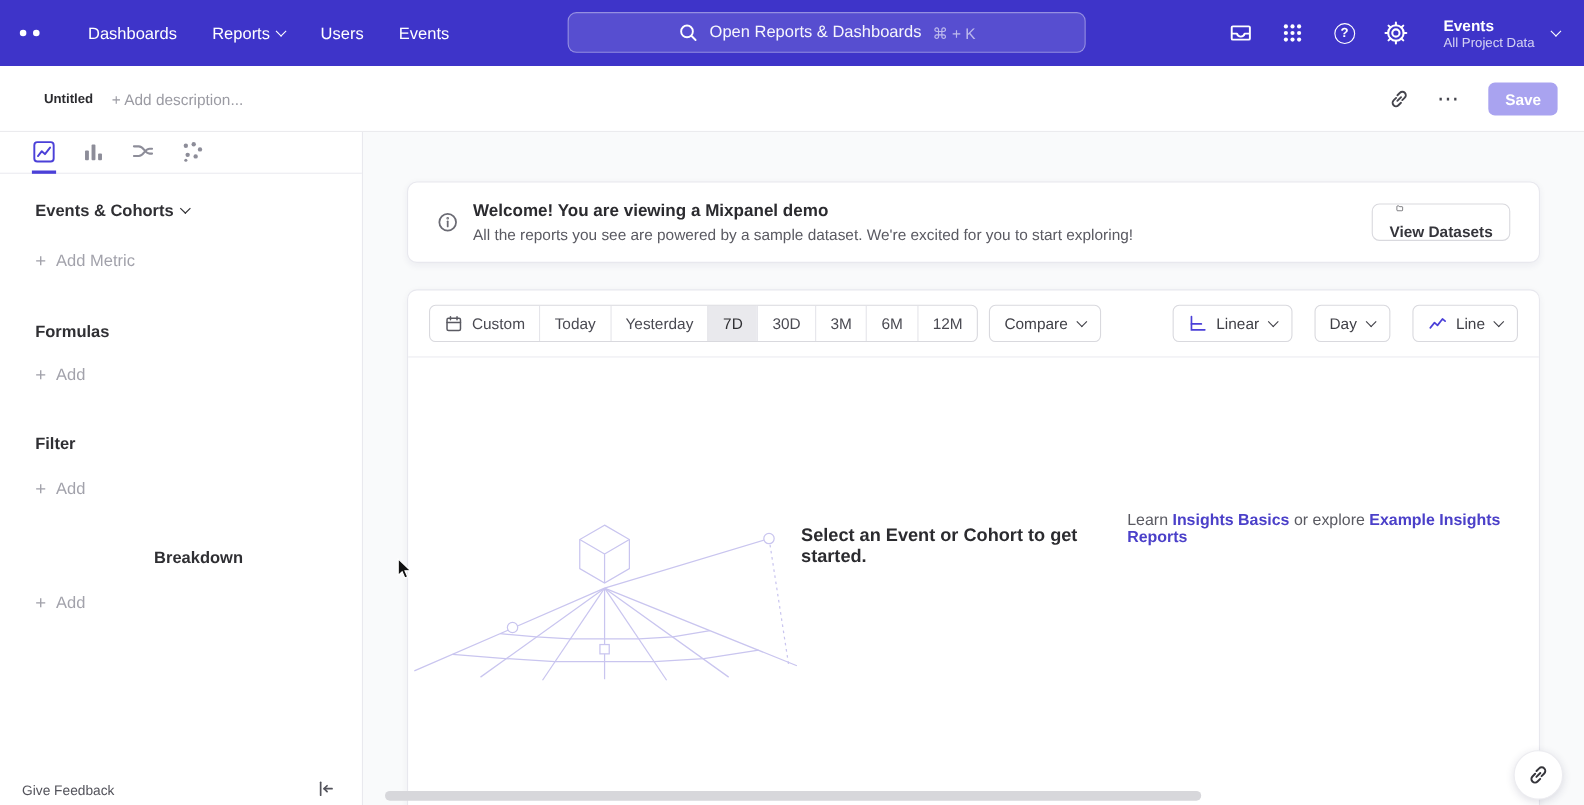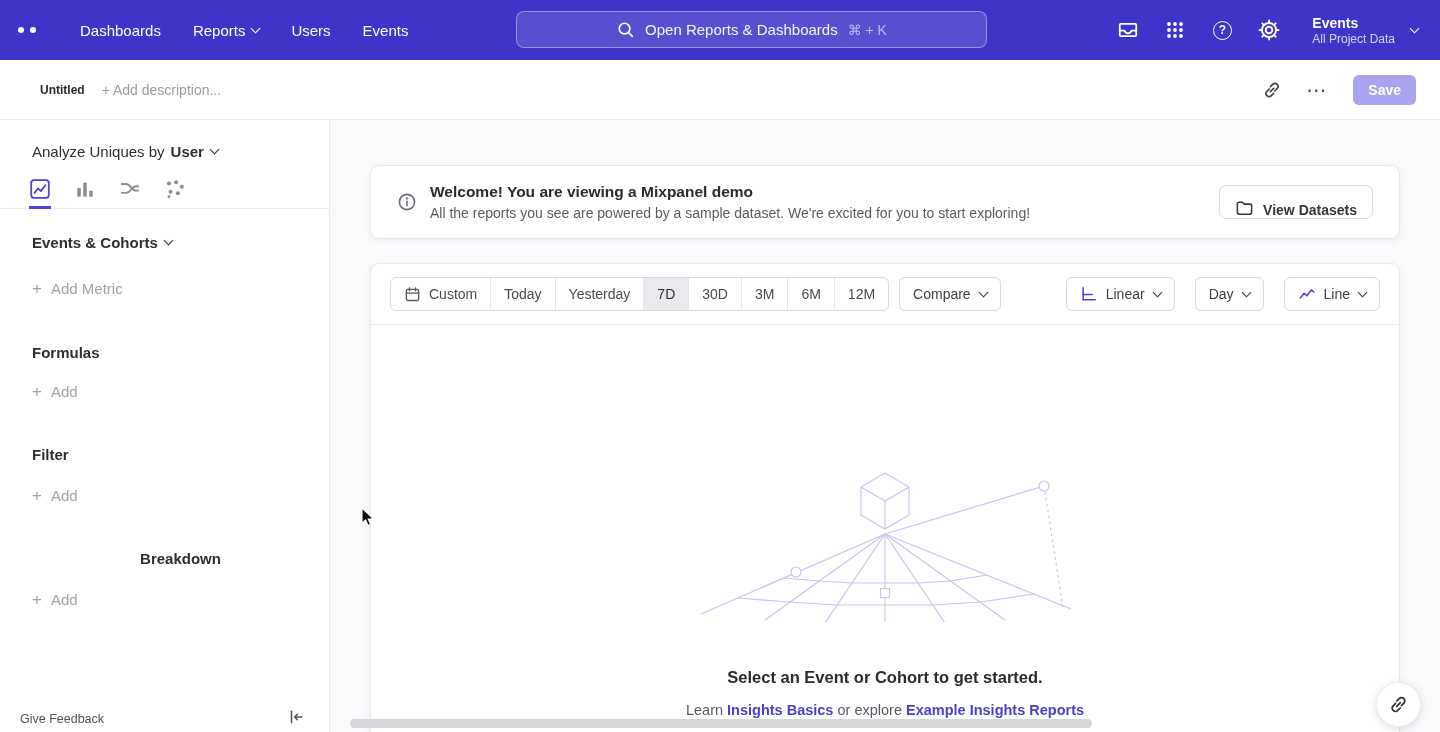--- a/index.html
+++ b/index.html
@@ -85,24 +85,25 @@
   .main { position:absolute; left:330px; top:120px; right:0; bottom:0; background:#f9fafb; }
   .banner {
     position:absolute; left:40px; right:40px; top:45px; height:74px; background:#fff;
     border:1px solid #e8e8ee; border-radius:9px; box-shadow:0 2px 7px rgba(40,40,80,.06);
     display:flex; align-items:center; padding:0 26px;
   }
   .binfo { color:#6b6b74; display:flex; margin-right:13px; }
   .btexts .t1 { font-size:15.5px; font-weight:700; color:#2b2b2f; margin-bottom:4px; }
   .btexts .t2 { font-size:14px; color:#5a5a62; }
   .viewds {
-    margin-left:auto; height:34px; display:flex; align-items:flex-end; gap:9px;
+    margin-left:auto; height:34px; display:flex; align-items:flex-start; gap:9px;
     background:#fff; border:1px solid #d9d9de; border-radius:7px; padding:0 15px;
     font-size:14px; font-weight:700; color:#35353b; cursor:pointer;
     font-family:"Liberation Sans", sans-serif;
+    flex-direction:column;
   }
   .card {
     position:absolute; left:40px; right:40px; top:143px; bottom:-16px; background:#fff;
     border:1px solid #e8e8ee; border-radius:9px; box-shadow:0 2px 7px rgba(40,40,80,.05);
   }
   .ctoolbar { display:flex; align-items:center; padding:13px 19px; border-bottom:1px solid #ececf1; }
   .segmented {
     display:flex; align-items:stretch; height:34px; background:#fff;
     border:1px solid #d9d9de; border-radius:6px; overflow:hidden;
   }
@@ -112,21 +113,21 @@
   }
   .seg:first-child { border-left:none; }
   .seg.active { background:#e9e9ed; color:#2f2f33; }
   .btn {
     display:inline-flex; align-items:center; gap:8px; height:34px; padding:0 13px;
     background:#fff; border:1px solid #d9d9de; border-radius:6px; font-size:14px;
     color:#3f3f46; cursor:pointer; font-family:"Liberation Sans", sans-serif; white-space:nowrap;
   }
   .mleft { display:flex; align-items:center; gap:10px; }
   .mright { margin-left:auto; display:flex; align-items:flex-start; gap:20px; }
-  .empty { display:flex; flex-direction:column; align-items:center; }
+  .empty { display:flex; align-items:center; }
   .empty svg.illus { margin-top:145px; }
   .etitle { margin-top:46px; font-size:16.5px; font-weight:700; color:#2b2b2f; }
   .elinks { margin-top:15px; font-size:14.5px; color:#5a5a62; }
   .elinks .lnk { color:#4b40c9; font-weight:700; cursor:pointer; }
   .fab {
     position:absolute; right:19px; bottom:5px; width:45px; height:45px; border-radius:50%;
     background:#fff; border:1px solid #ececf0; box-shadow:0 2px 8px rgba(40,40,80,.15);
     display:flex; align-items:center; justify-content:center; cursor:pointer; color:#35353b;
   }
   .hscroll {
@@ -225,27 +226,20 @@
         </svg>
       </button>
       <button class="iconbtn">
         <span>⋯</span>
       </button>
       <button class="savebtn">Save</button>
     </div>
   </div>
 
   <aside class="sidebar">
-    <div class="analyze">
-      <span>Analyze Uniques by</span>
-      <span class="val">
-        <span>User</span>
-        <i class="chev"></i>
-      </span>
-    </div>
 
     <div class="charttabs">
       <span class="ctab active">
         <svg width="22" height="22" viewBox="0 0 20 20" fill="none" stroke="currentColor" stroke-width="1.6" stroke-linejoin="round" stroke-linecap="round">
           <rect x="2" y="2" width="16" height="16" rx="2.5"></rect>
           <path d="M5 13.5l3.2-4 2.6 2.4 4.2-5.4"></path>
         </svg>
       </span>
       <span class="ctab">
         <svg width="22" height="22" viewBox="0 0 20 20" fill="currentColor">

